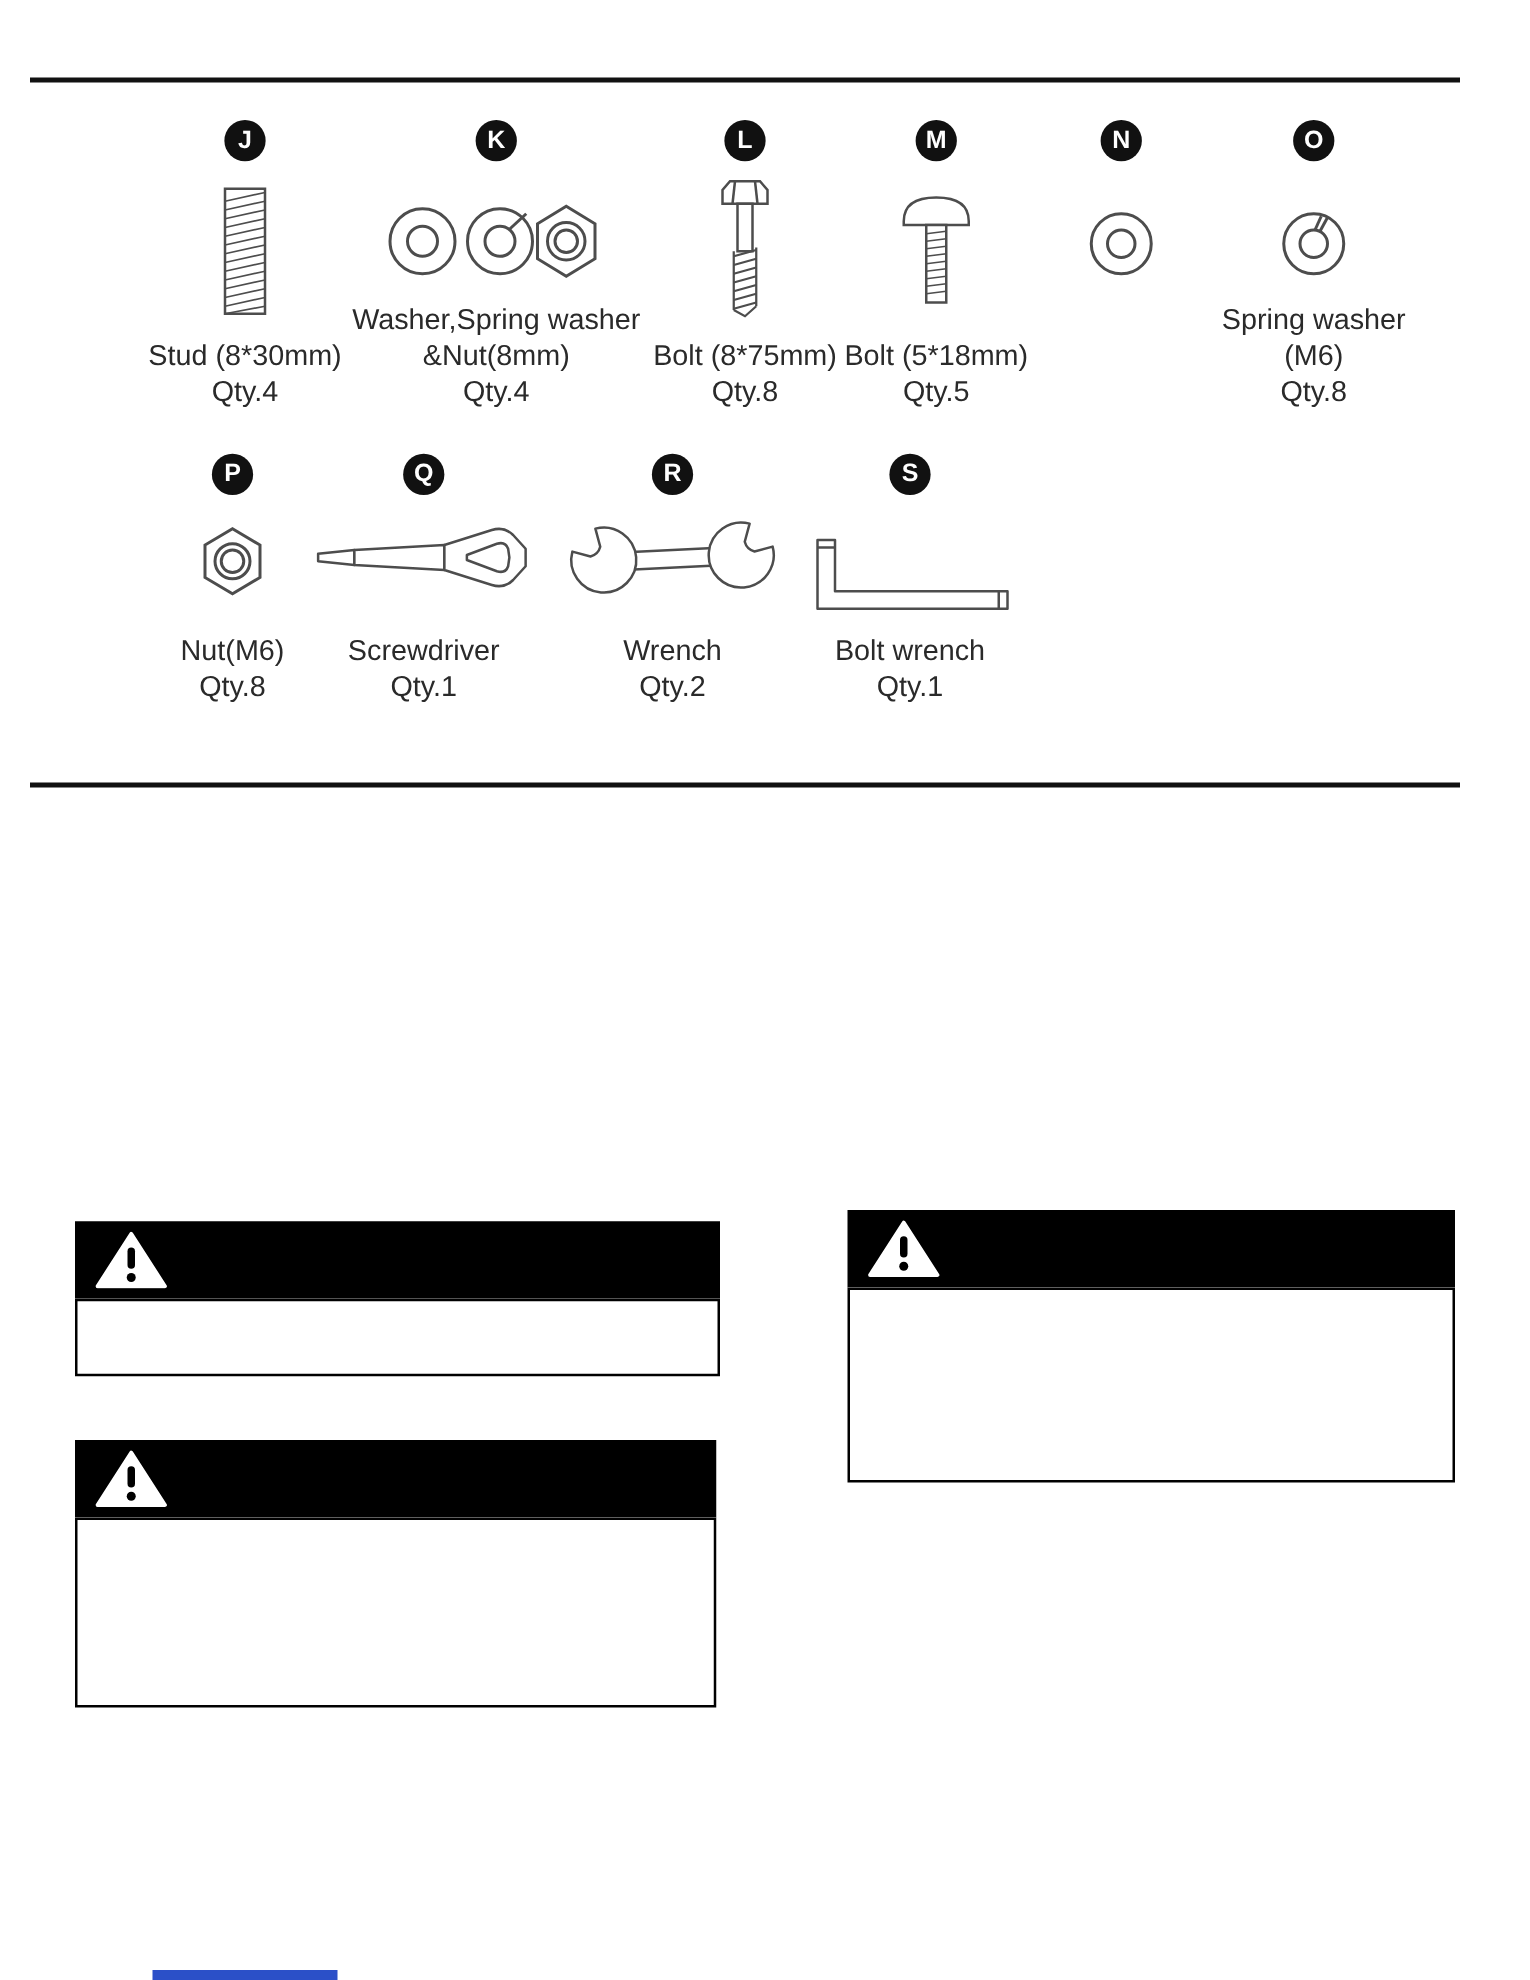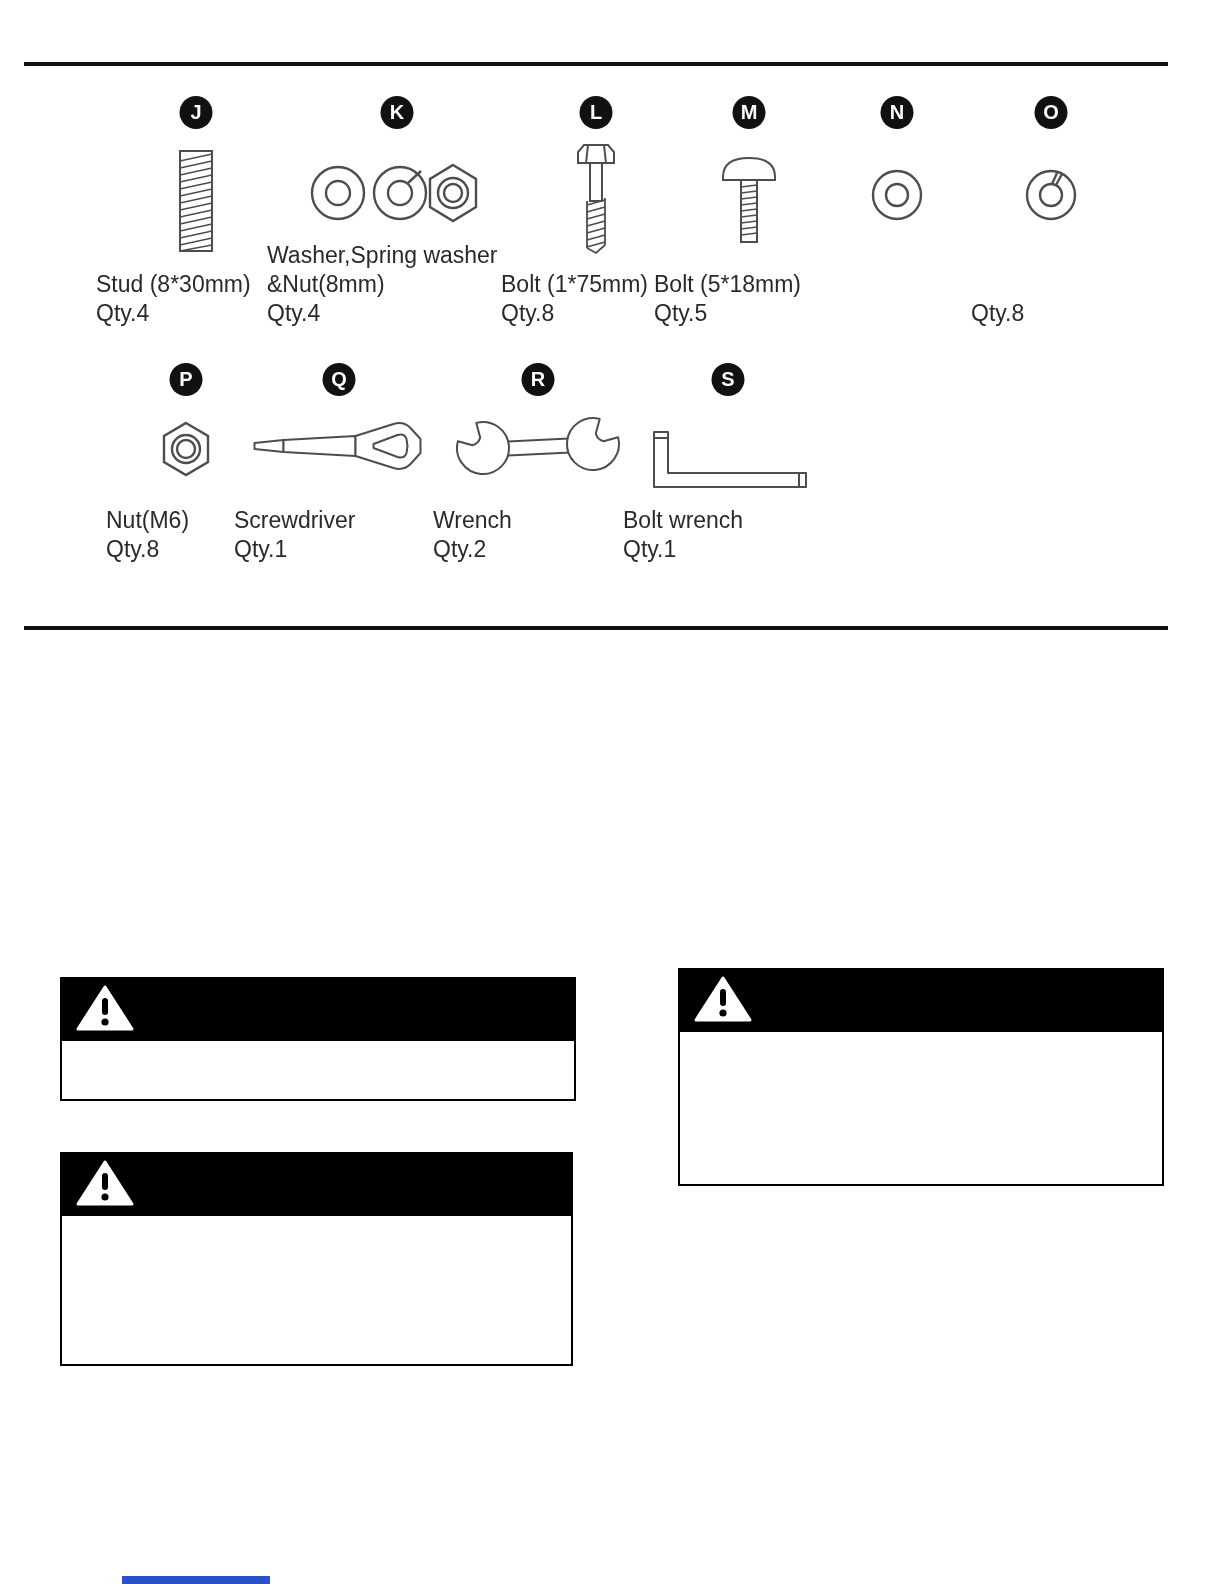--- a/index.html
+++ b/index.html
@@ -18,21 +18,21 @@
   .badge {
     position:absolute; top:0; left:50%; transform:translateX(-50%);
     width:33px; height:33px; border-radius:50%;
     background:#111111; color:#ffffff;
     font-size:20px; font-weight:bold;
     display:flex; align-items:center; justify-content:center;
   }
   .art { position:absolute; left:50%; transform:translateX(-50%); }
   .labels {
     position:absolute; left:0; right:0; bottom:0;
-    text-align:left;
+    text-align:center;
   }
   .pname, .pqty { font-size:23px; line-height:29px; color:#2a2a2a; }
 
   .warnbox { position:absolute; }
   .warn-header {
     background:#000000; height:62px;
     display:flex; align-items:center; padding-left:16px;
   }
   .warn-body {
     background:#ffffff; border:2px solid #000000;
@@ -106,21 +106,21 @@
         <line x1="32" y1="2" x2="34" y2="20"></line>
         <rect x="18" y="20" width="12" height="38"></rect>
       </g>
       <g fill="none" stroke="#4d4d4d" stroke-width="1.8">
         <path d="M15,58 L15,105 M33,55 L33,102"></path>
         <path d="M15,62 L33,57 M15,69 L33,64 M15,76 L33,71 M15,83 L33,78 M15,90 L33,85 M15,97 L33,92 M15,104 L33,99"></path>
         <path d="M15,105 L24,110 L33,102"></path>
       </g>
     </svg>
     <div class="labels">
-      <div class="pname">Bolt (1*75mm)</div>
+      <div class="pname">Bolt (8*75mm)</div>
       <div class="pqty">Qty.8</div>
     </div>
   </div>
 
   <div class="part-cell" style="left:654px; top:96px; width:190px; height:232px;">
     <div class="badge">M</div>
     <svg class="art" style="top:59px;" width="58" height="92" viewBox="0 0 58 92">
       <g fill="#fff" stroke="#4d4d4d" stroke-width="2">
         <path d="M3,22 Q3,3 29,3 Q55,3 55,22 L55,25 L3,25 Z"></path>
         <rect x="21" y="25" width="16" height="62"></rect>
@@ -157,20 +157,21 @@
     <div class="badge">O</div>
     <svg class="art" style="top:73px;" width="52" height="52" viewBox="0 0 52 52">
       <g fill="#fff" stroke="#4d4d4d" stroke-width="2.4">
         <circle cx="26" cy="26" r="24"></circle>
           <circle cx="26" cy="26" r="11"></circle>
         <line x1="31" y1="16" x2="37" y2="5"></line>
         <line x1="27" y1="15" x2="32" y2="4"></line>
       </g>
     </svg>
     <div class="labels">
+      <div class="pname">Spring washer (M6)</div>
       <div class="pqty">Qty.8</div>
     </div>
   </div>
 
   <div class="part-cell" style="left:106px; top:363px; width:160px; height:201px;">
     <div class="badge">P</div>
     <svg class="art" style="top:57px;" width="50" height="58" viewBox="0 0 50 58">
       <g fill="#fff" stroke="#4d4d4d" stroke-width="2.4">
         <polygon points="25,3 47,16 47,42 25,55 3,42 3,16"></polygon>
         <circle cx="25" cy="29" r="14"></circle>

